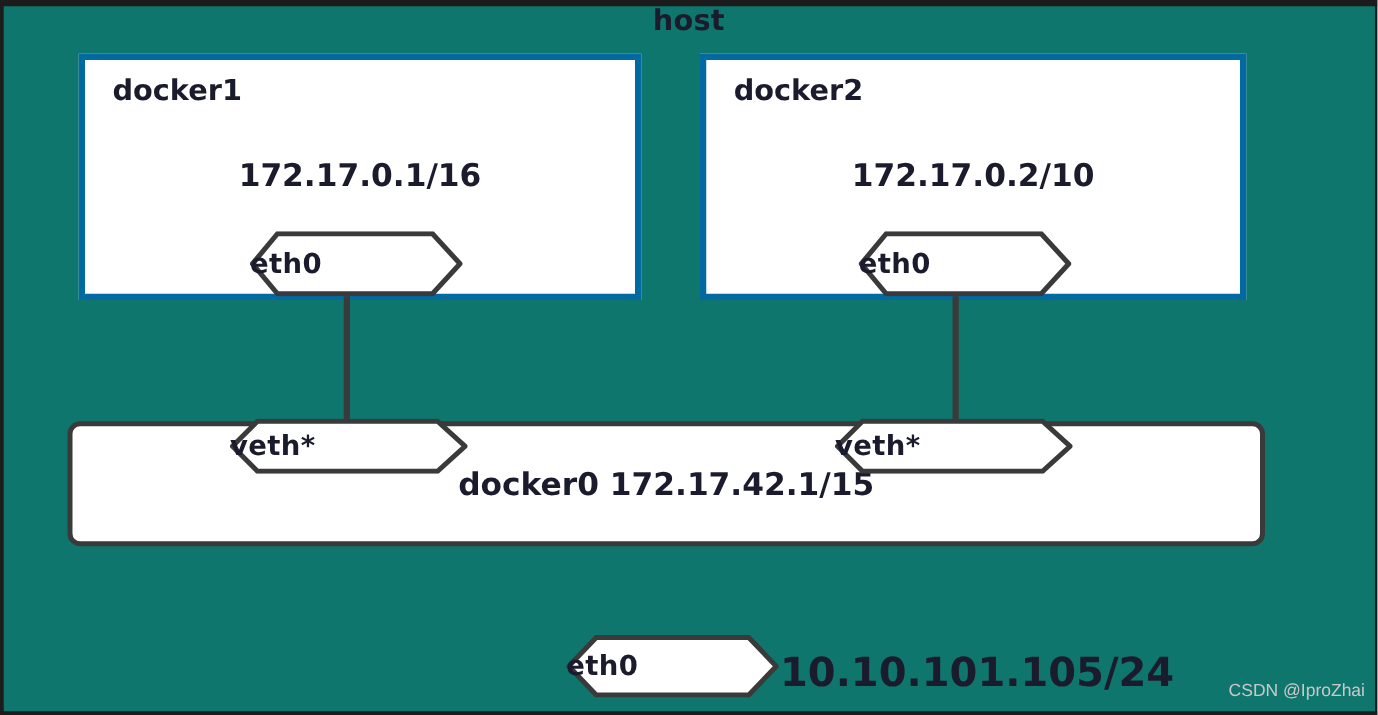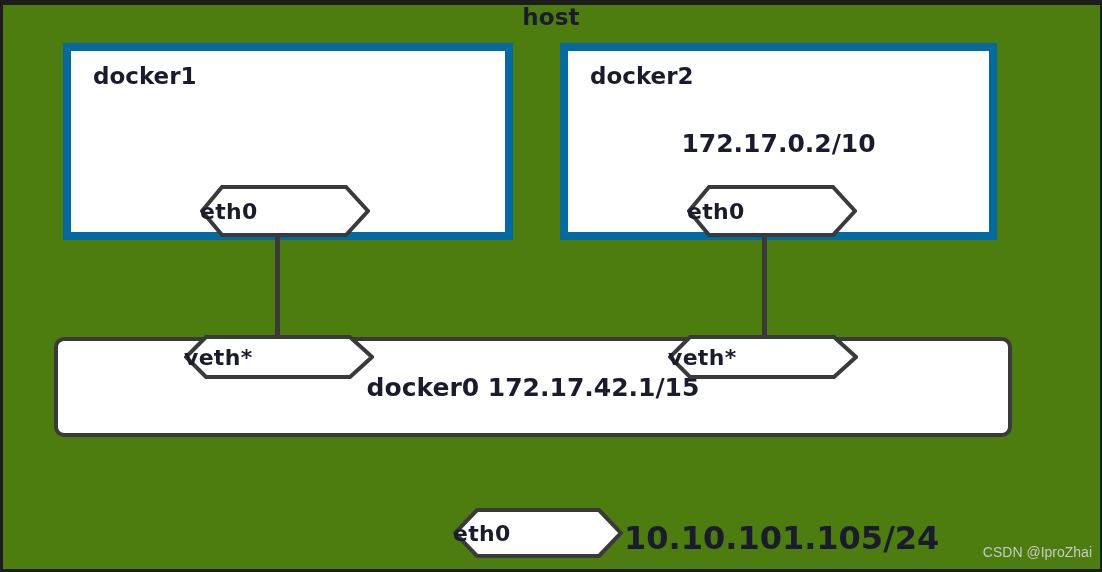--- a/index.html
+++ b/index.html
@@ -5,21 +5,21 @@
   html, body {
     margin: 0;
     padding: 0;
     background: #ffffff;
   }
 
   #canvas {
     position: relative;
     width: 1102px;
     height: 572px;
-    background: #4d7c0f;
+    background: #0f766e;
     font-family: "DejaVu Sans", "Liberation Sans", sans-serif;
     overflow: hidden;
     box-sizing: border-box;
   }
 
   
   .frame-top {
     position: absolute;
     left: 0; top: 0;
     width: 1102px; height: 5px;
@@ -52,21 +52,21 @@
     text-align: center;
     font-size: 23px;
     font-weight: bold;
     color: #1b1b2e;
     letter-spacing: 0.2px;
   }
 
   
   .container-box {
     position: absolute;
-    border: 8px solid #0369a1;
+    border: 5px solid #0369a1;
     background: #ffffff;
     box-sizing: border-box;
   }
 
   .container-name {
     position: absolute;
     left: 22px;
     top: 12px;
     font-size: 23px;
     font-weight: bold;
@@ -156,20 +156,21 @@
 
   <div class="frame-top"></div>
   <div class="frame-left"></div>
   <div class="frame-bottom"></div>
   <div class="frame-right"></div>
 
   <div class="host-title">host</div>
 
   <div class="container-box" style="left:63px; top:43px; width:450px; height:197px;">
     <div class="container-name">docker1</div>
+    <div class="container-ip">172.17.0.1/16</div>
   </div>
 
   <div class="iface" style="left:200px; top:185px; width:170px; height:52px;">
     <svg width="170" height="52" viewBox="0 0 170 52">
       <polygon points="22,2 146,2 168,26 146,50 22,50 2,26" fill="#ffffff" stroke="#3a3a3a" stroke-width="4" stroke-linejoin="miter"></polygon>
     </svg>
     <span class="iface-label">eth0</span>
   </div>
 
   <div class="container-box" style="left:560px; top:43px; width:437px; height:197px;">

